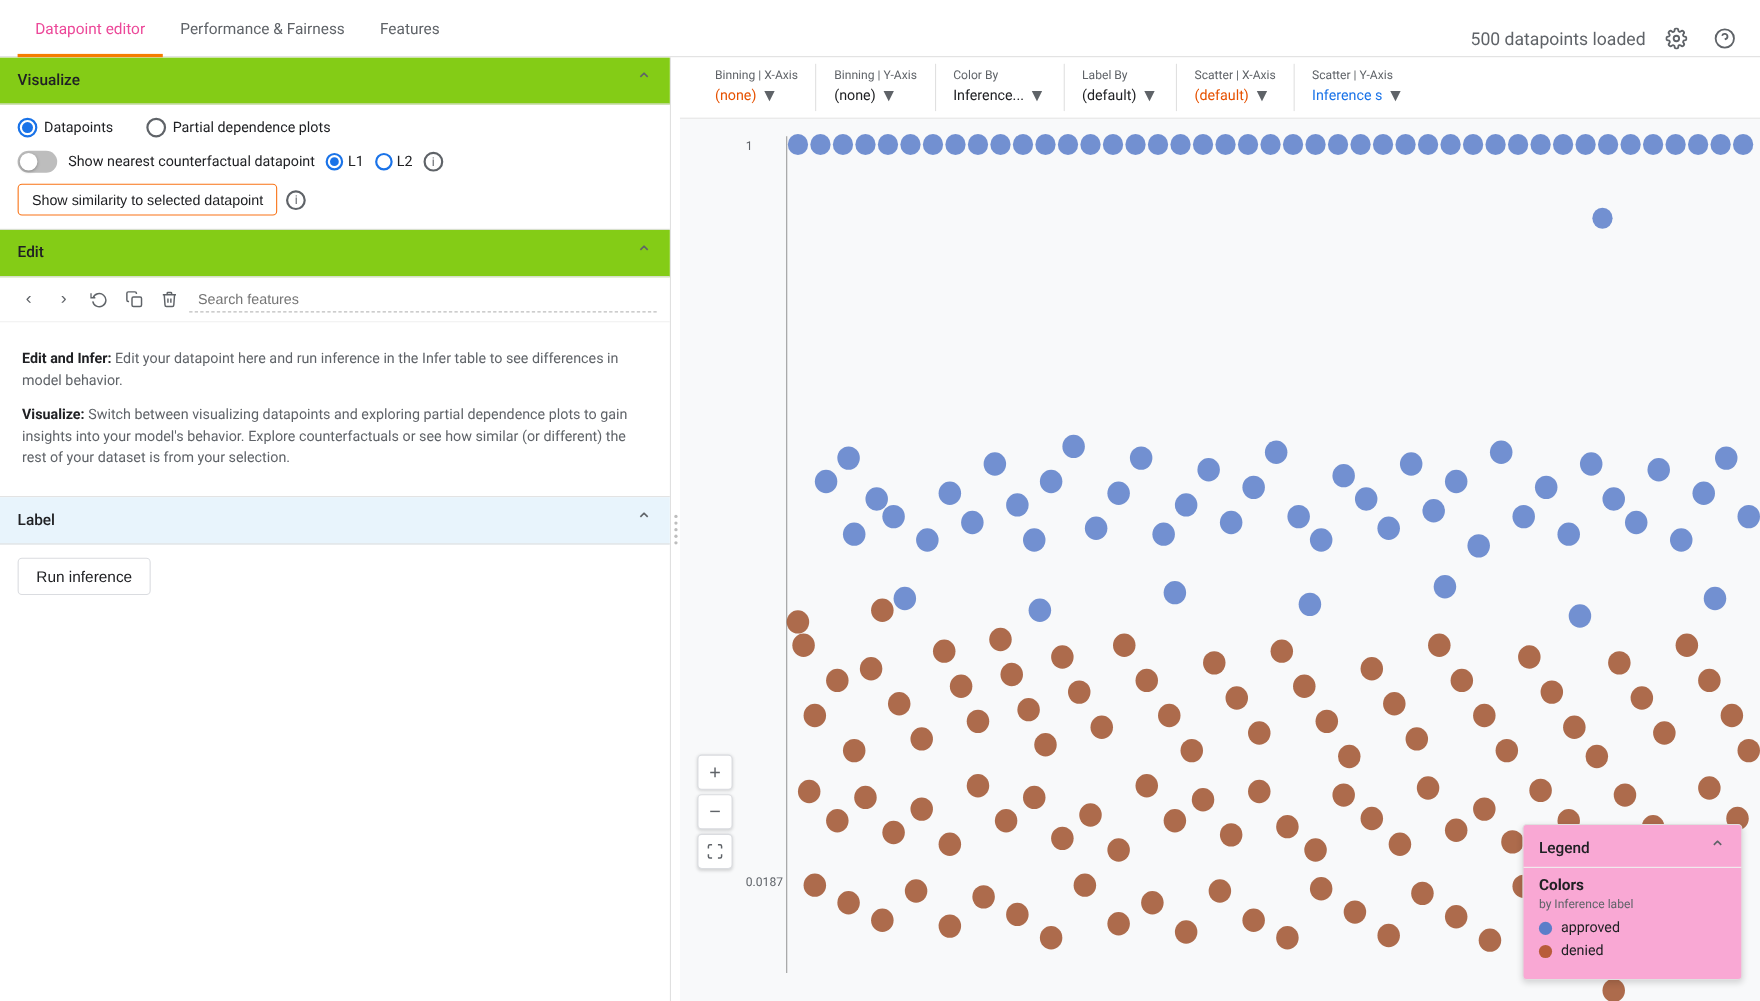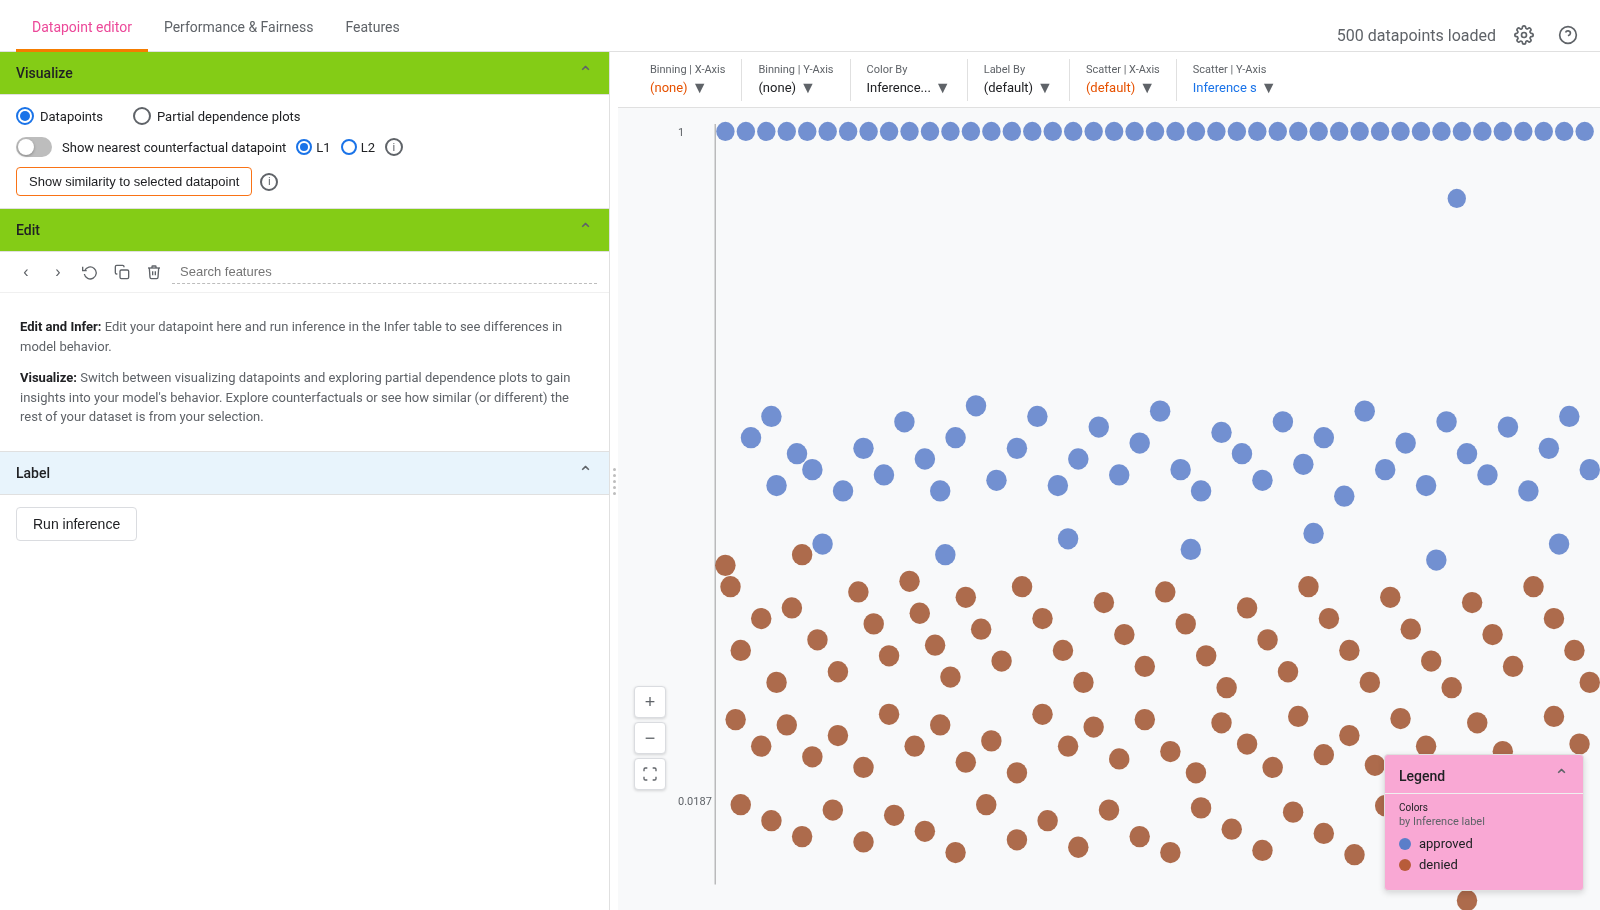--- a/index.html
+++ b/index.html
@@ -84,21 +84,21 @@
 
     
     .zoom-controls { position: absolute; left: 16px; bottom: 120px; display: flex; flex-direction: column; gap: 4px; }
     .zoom-btn { width: 32px; height: 32px; background: #fff; border: 1px solid #dadce0; border-radius: 4px; cursor: pointer; display: flex; align-items: center; justify-content: center; font-size: 18px; color: #5f6368; box-shadow: 0 1px 3px rgba(0,0,0,0.15); }
     .fit-btn { width: 32px; height: 32px; background: #fff; border: 1px solid #dadce0; border-radius: 4px; cursor: pointer; display: flex; align-items: center; justify-content: center; font-size: 14px; color: #5f6368; box-shadow: 0 1px 3px rgba(0,0,0,0.15); }
 
     
     .legend-panel { position: absolute; right: 16px; bottom: 19px; background: #f9a8d4; border: 1px solid #e0e0e0; border-radius: 4px; box-shadow: 0 2px 6px rgba(0,0,0,0.15); min-width: 200px; }
     .legend-header { display: flex; align-items: center; justify-content: space-between; padding: 10px 14px 6px; font-size: 14px; font-weight: 500; border-bottom: 1px solid #f0f0f0; }
     .legend-body { padding: 8px 14px 12px; }
-    .legend-section-title { font-size: 10px; font-weight: 400; margin-bottom: 2px; }
+    .legend-section-title { font-size: 14px; font-weight: 700; margin-bottom: 2px; }
     .legend-subtitle { font-size: 11px; color: #5f6368; margin-bottom: 8px; }
     .legend-item { display: flex; align-items: center; gap: 8px; margin-bottom: 6px; font-size: 13px; }
     .legend-dot { width: 12px; height: 12px; border-radius: 50%; }
 
     
     .scatter-svg { position: absolute; top: 0; left: 0; width: 100%; height: 100%; }
   </style>
 </head>
 <body>
 

